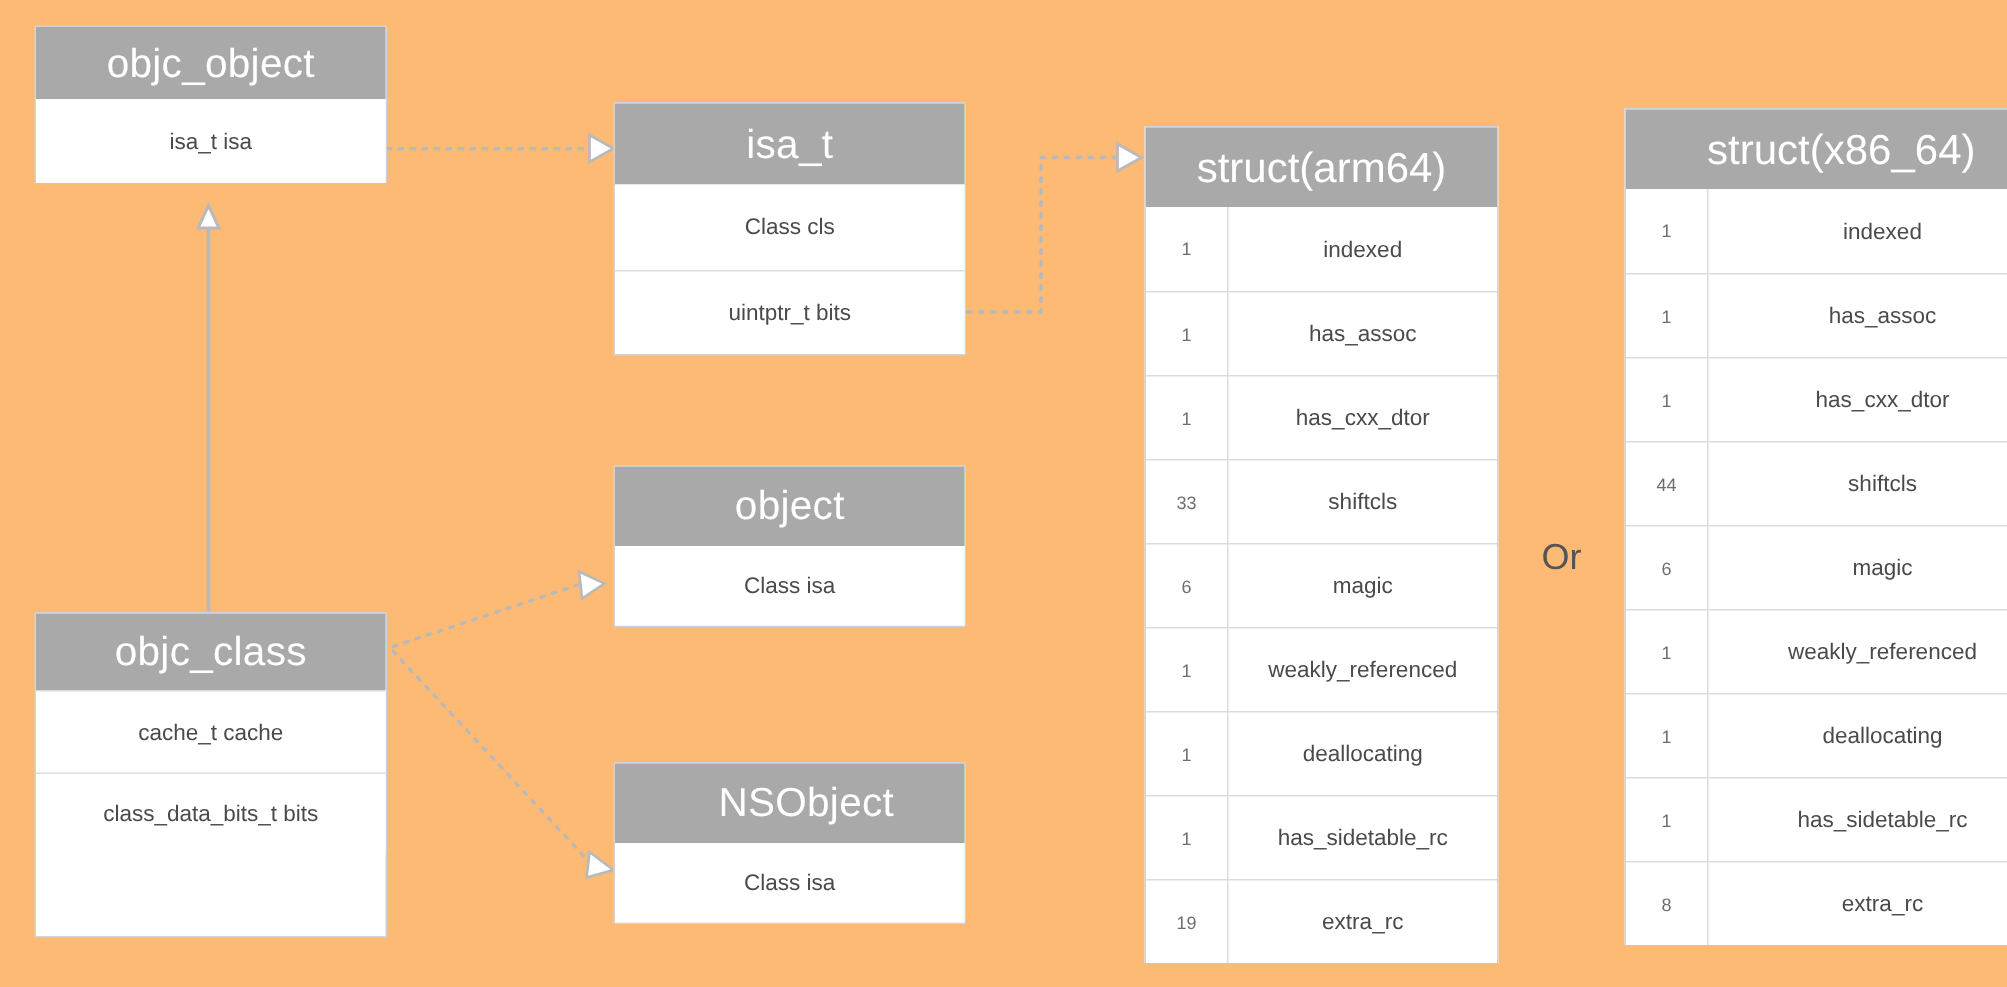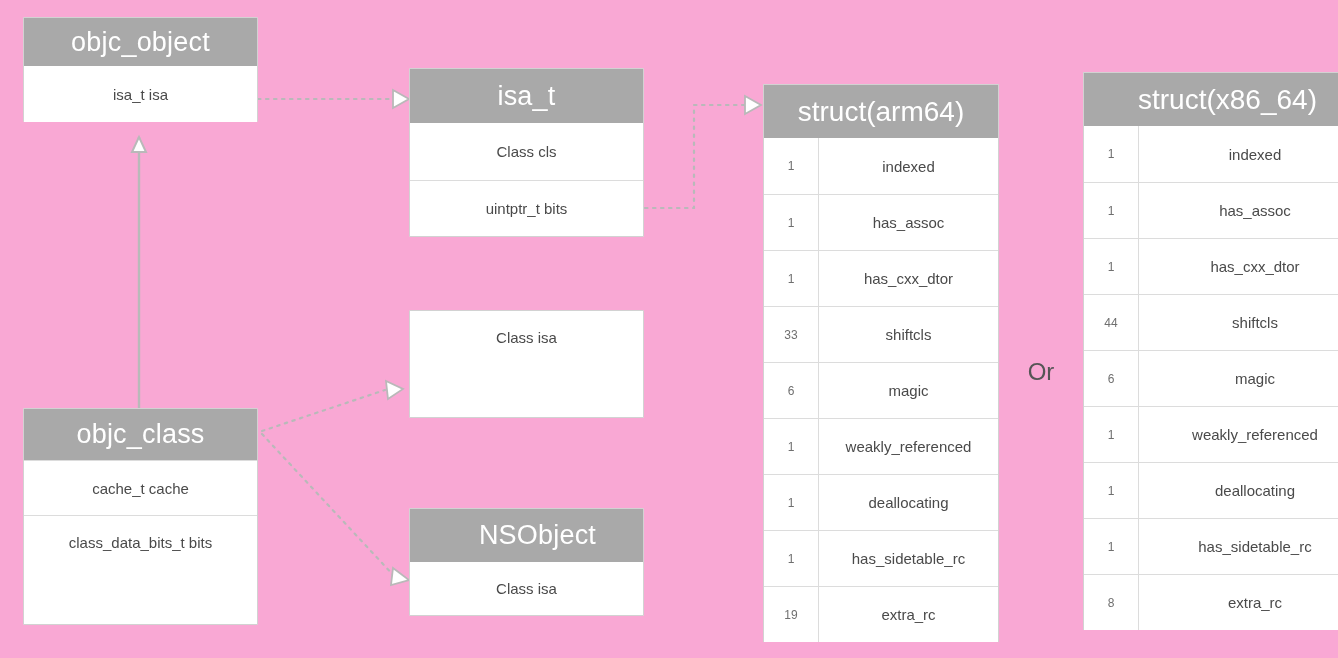--- a/index.html
+++ b/index.html
@@ -4,21 +4,21 @@
 <style>
   html, body {
     margin: 0;
     padding: 0;
     background: #ffffff;
   }
   #canvas {
     position: relative;
     width: 1338px;
     height: 658px;
-    background: #f9a8d4;
+    background: #fdba74;
     overflow: hidden;
     font-family: "Liberation Sans", sans-serif;
     text-decoration: underline;
     -webkit-font-smoothing: antialiased;
   }
 
   
   .uml-box {
     position: absolute;
     box-sizing: border-box;
@@ -172,20 +172,21 @@
     <div class="uml-row" style="height:54px; font-size:15px;">class_data_bits_t bits</div>
   </div>
 
   <div class="uml-box" style="left:409px; top:68px; width:235px; height:169px;">
     <div class="uml-header" style="height:54px; font-size:27px;">isa_t</div>
     <div class="uml-row first" style="height:57px; font-size:15px;">Class cls</div>
     <div class="uml-row" style="height:56px; font-size:15px;">uintptr_t bits</div>
   </div>
 
   <div class="uml-box" style="left:409px; top:310px; width:235px; height:108px;">
+    <div class="uml-header" style="height:53px; font-size:27px;">object</div>
     <div class="uml-row first" style="height:53px; font-size:15px;">Class isa</div>
   </div>
 
   <div class="uml-box" style="left:409px; top:508px; width:235px; height:108px;">
     <div class="uml-header" style="height:53px; font-size:27px;padding-left:22px;">NSObject</div>
     <div class="uml-row first" style="height:53px; font-size:15px;">Class isa</div>
   </div>
 
   <div class="bits-table" style="left:763px; top:84px; width:236px; height:558px;">
     <div class="bits-header" style="height:53px; font-size:28px;">struct(arm64)</div>

